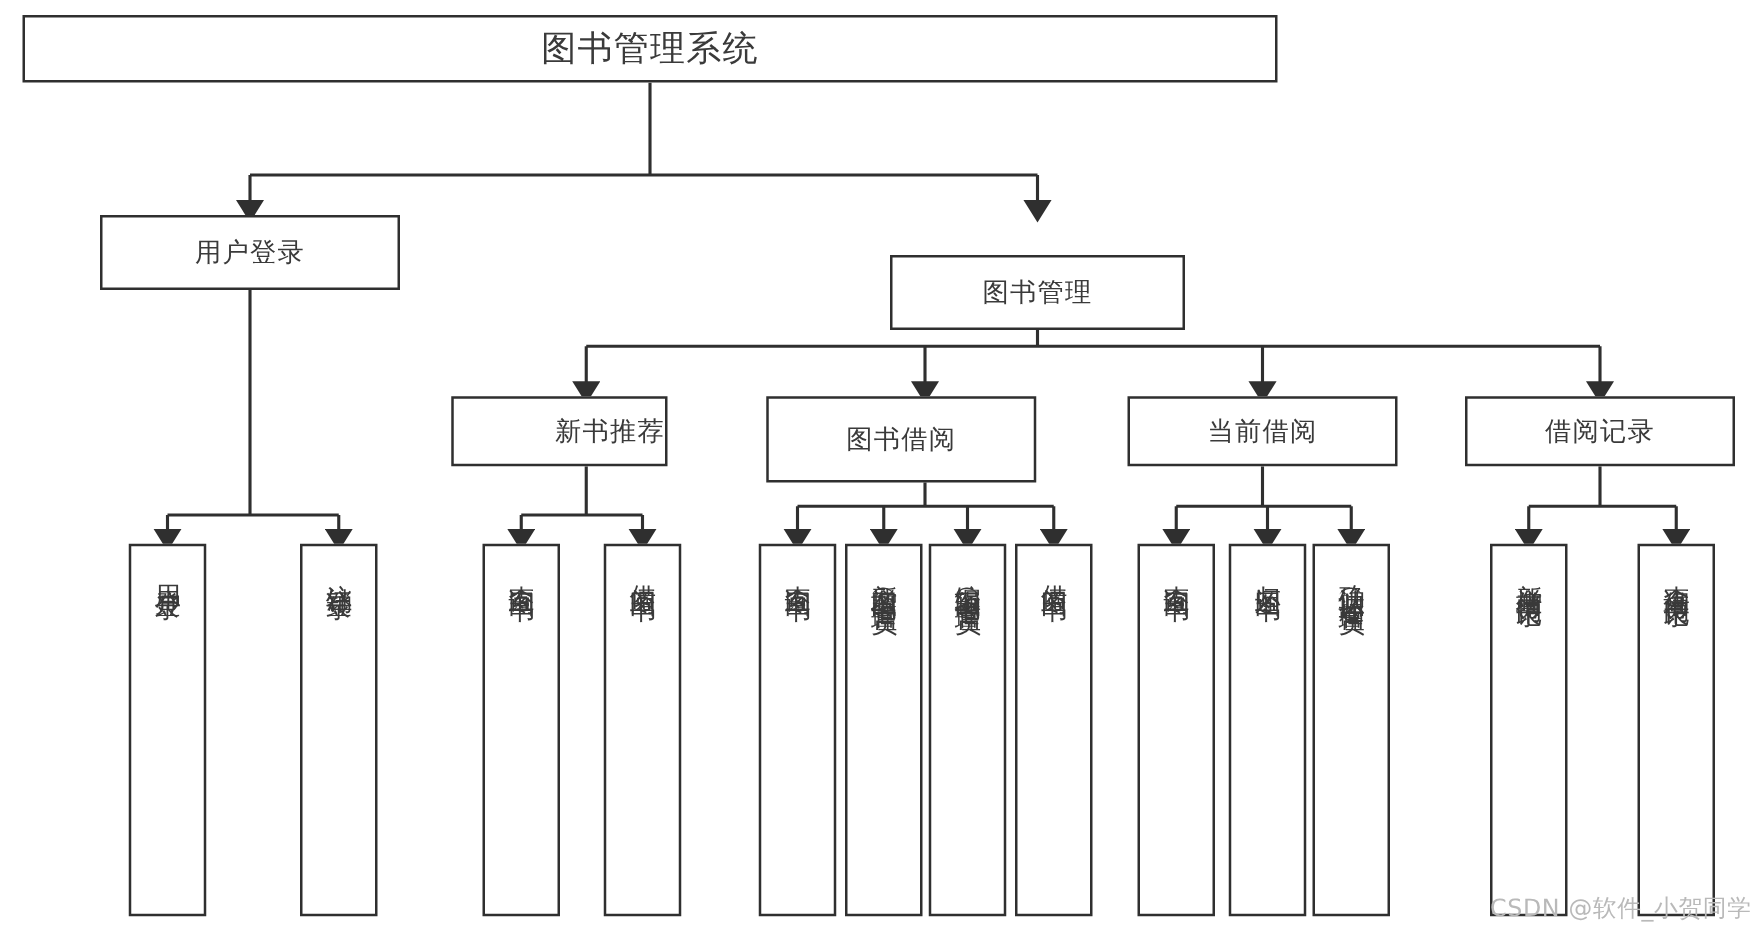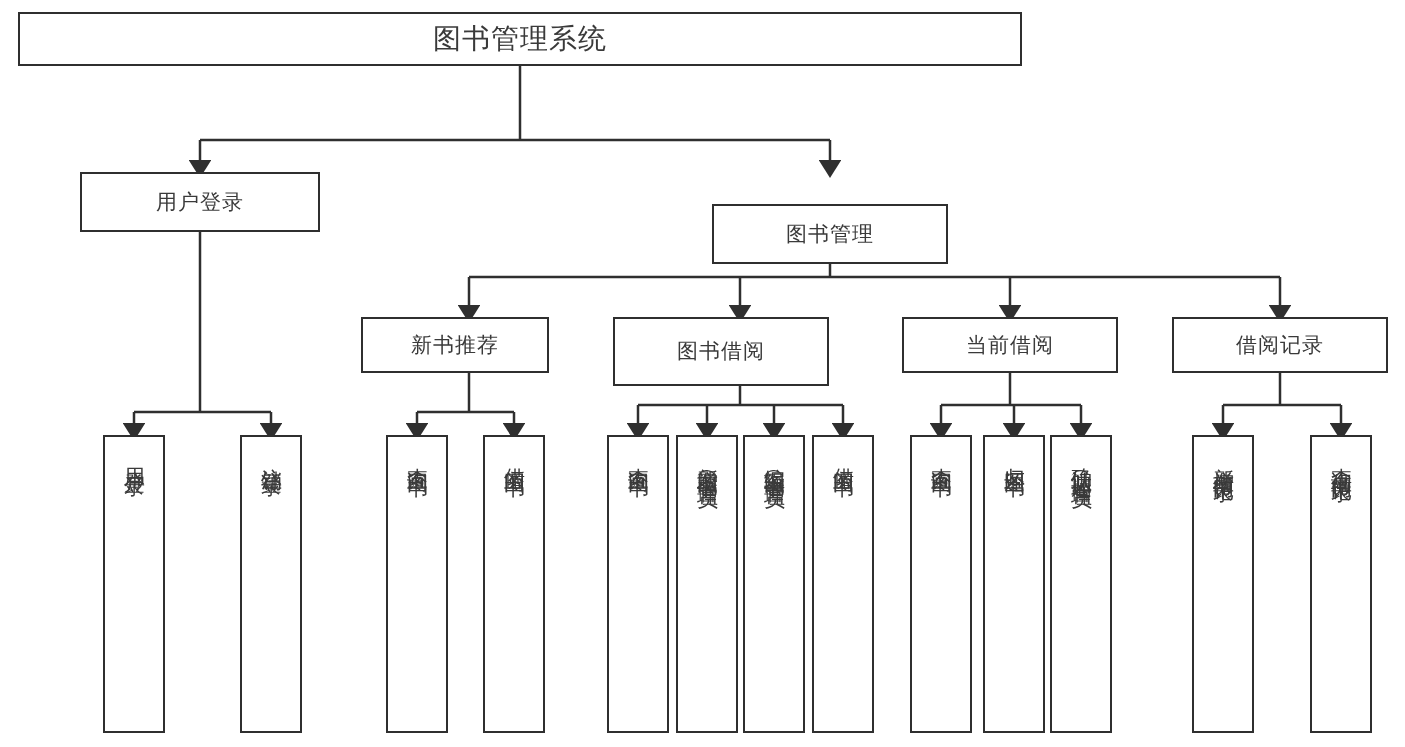--- a/index.html
+++ b/index.html
@@ -115,21 +115,21 @@
   <div id="node-layer">
       <div class="node root" style="left: 18px; top: 12px; width: 1004px; height: 54px;">
         <span class="node-label">图书管理系统</span>
       </div>
       <div class="node" style="left: 80px; top: 172px; width: 240px; height: 60px;">
         <span class="node-label">用户登录</span>
       </div>
       <div class="node" style="left: 712px; top: 172px; width: 236px; height: 60px; margin-top: 32px;">
         <span class="node-label">图书管理</span>
       </div>
-      <div class="node" style="left: 361px; top: 317px; width: 188px; height: 56px;">
+      <div class="node" style="left: 361px; top: 317px; width: 173px; height: 56px; justify-content: flex-end;">
         <span class="node-label">新书推荐</span>
       </div>
       <div class="node" style="left: 613px; top: 317px; width: 216px; height: 69px;">
         <span class="node-label">图书借阅</span>
       </div>
       <div class="node" style="left: 902px; top: 317px; width: 216px; height: 56px; text-align: center;">
         <span class="node-label">当前借阅</span>
       </div>
       <div class="node" style="left: 1172px; top: 317px; width: 216px; height: 56px;">
         <span class="node-label">借阅记录</span>
@@ -168,13 +168,14 @@
         <span class="node-label">确认归还（管理员）</span>
       </div>
       <div class="node vertical" style="left: 1192px; top: 435px; width: 62px; height: 298px;">
         <span class="node-label">新增借阅记录</span>
       </div>
       <div class="node vertical" style="left: 1310px; top: 435px; width: 62px; height: 298px;">
         <span class="node-label">查询借阅记录</span>
       </div>
     </div>
 
+  <div class="watermark" style="left: 1192px; top: 714px;">CSDN @软件_小贺同学</div>
 </div>
 
 </body></html>

